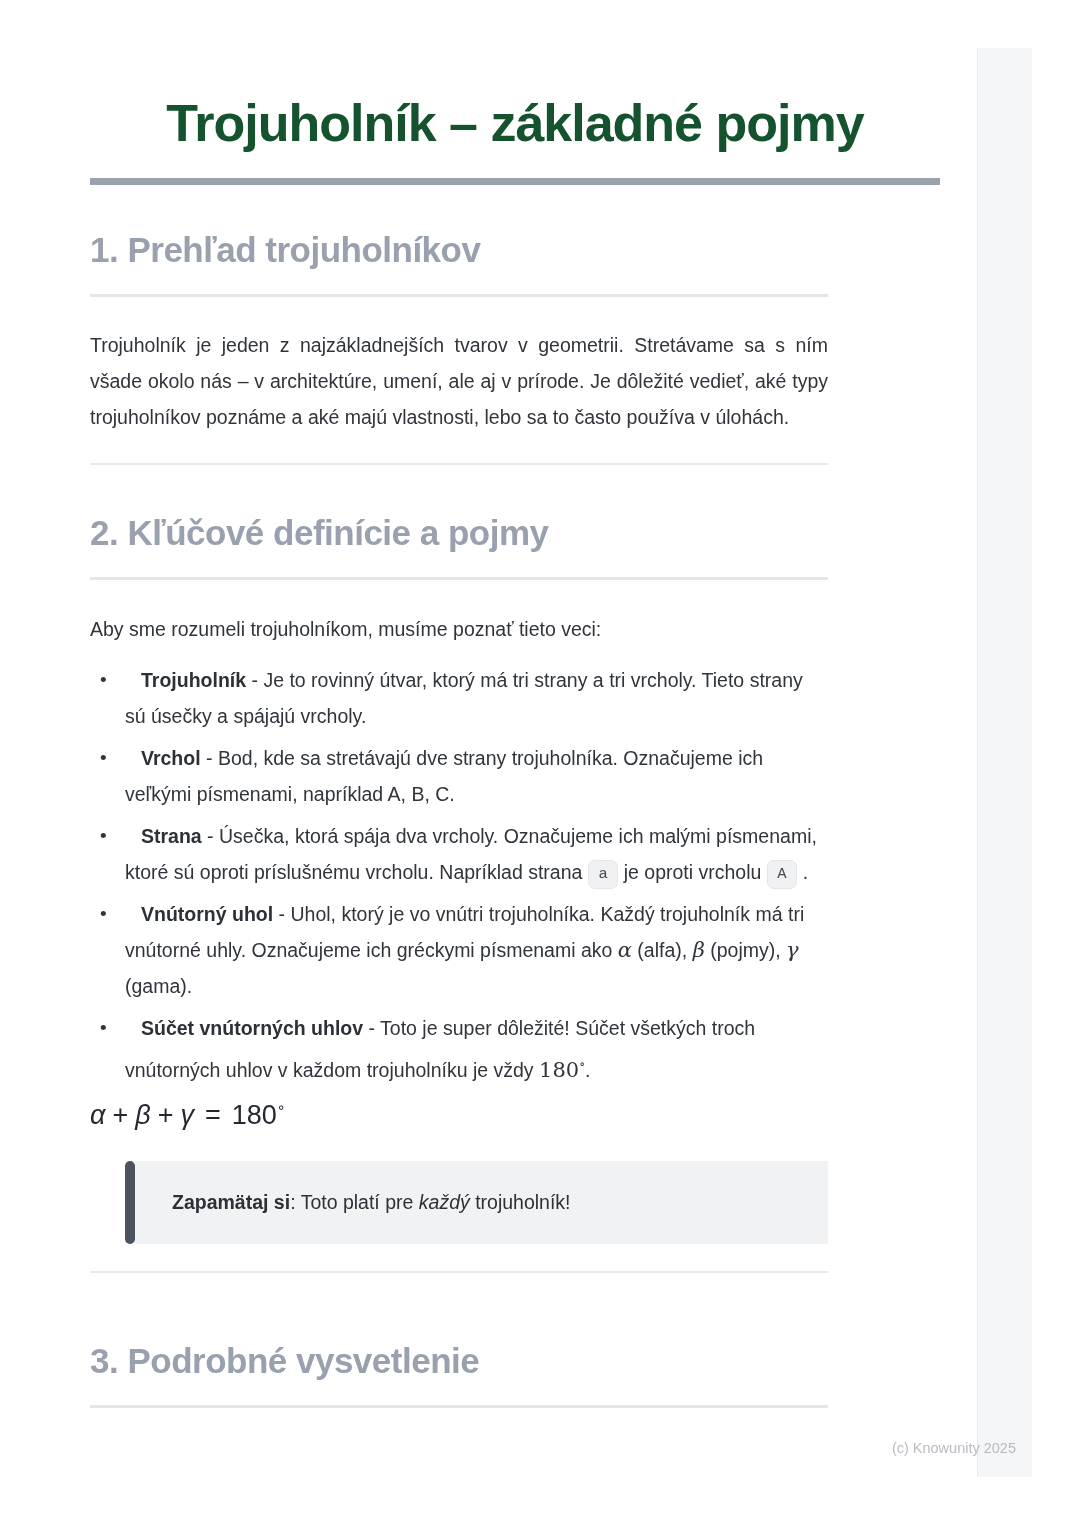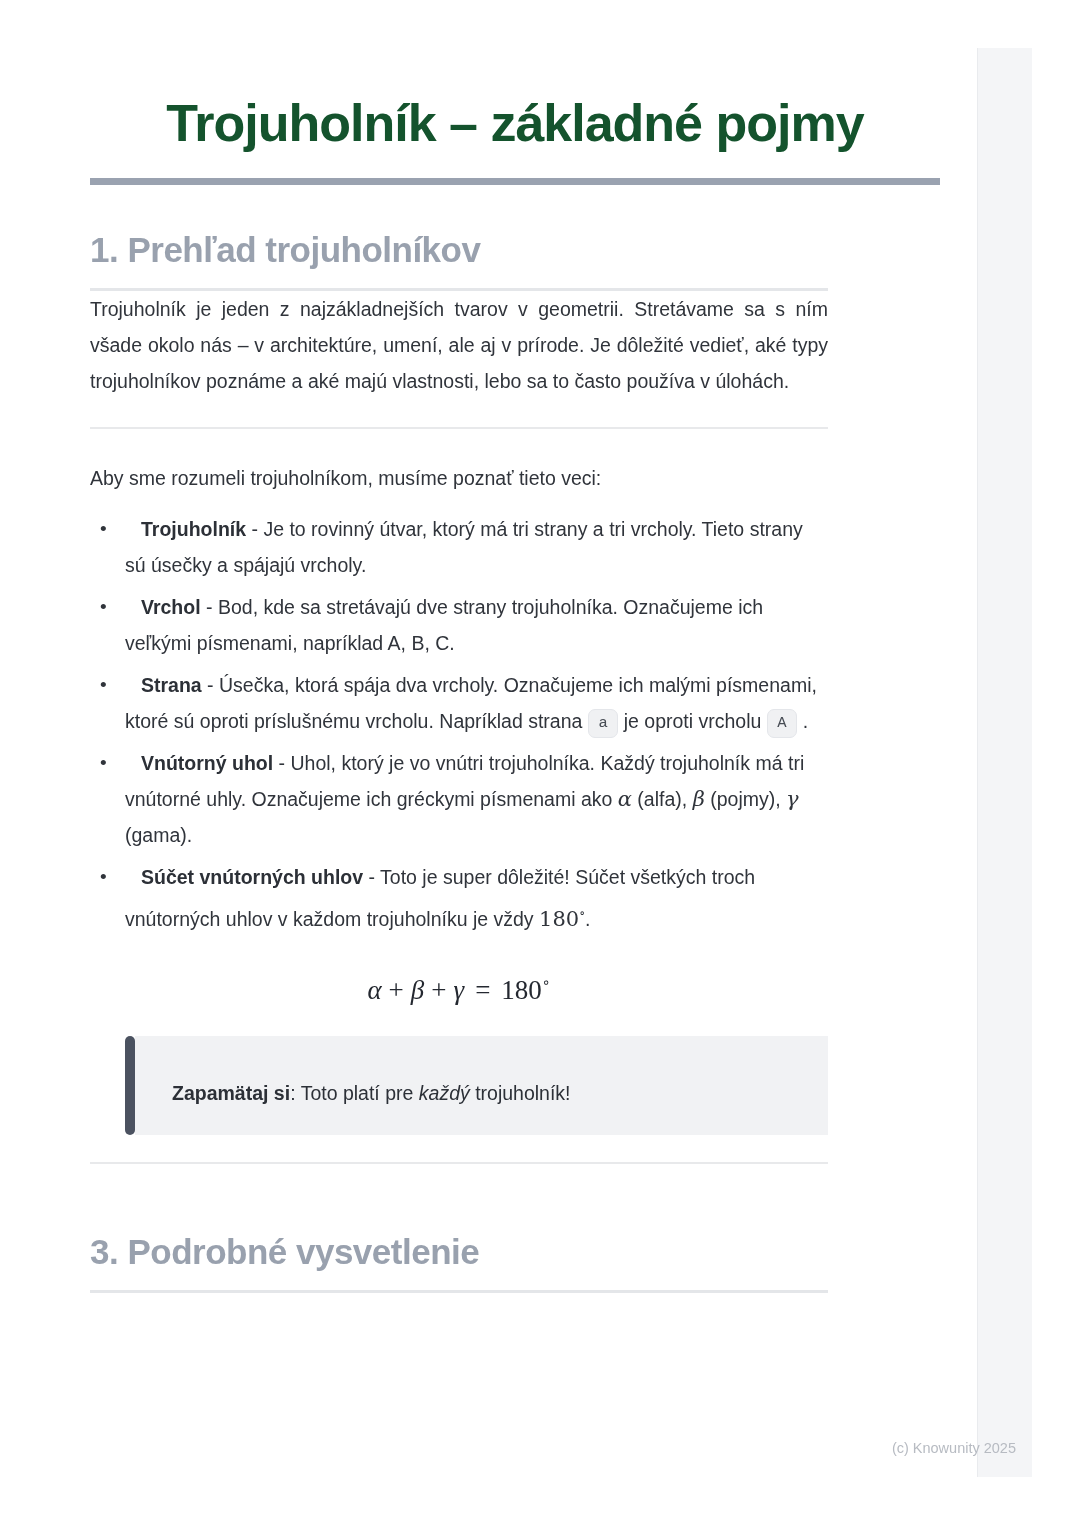--- a/index.html
+++ b/index.html
@@ -43,34 +43,34 @@
   }
 
   .content { width: 738px; }
 
   h2.section-heading {
     font-size: 35px;
     font-weight: 700;
     line-height: 1.2;
     letter-spacing: -0.5px;
     color: #99a1ae;
-    padding-bottom: 17px;
+    padding-bottom: 23px;
     border-bottom: 3px solid #e4e6e9;
   }
   h2.h-overview    { margin-top: 44px; }
   h2.h-definitions { margin-top: 47px; }
   h2.h-explanation { margin-top: 67px; }
 
   p.body-text {
     font-size: 19.5px;
     line-height: 36px;
     color: #30343b;
   }
   p.justified { text-align: justify; }
-  p.para-overview { }
+  p.para-overview { margin-top: 30px; }
   p.para-intro    { margin-top: 31px; }
 
   hr.divider {
     border: none;
     border-top: 2px solid #e8e9eb;
     width: 738px;
   }
   hr.div-1 { margin-top: 28px; }
   hr.div-2 { margin-top: 27px; }
 
@@ -117,24 +117,24 @@
     font-family: "DejaVu Serif", "Liberation Serif", serif;
     font-size: 21px;
   }
   sup.mdeg-inline {
     font-family: "DejaVu Serif", "Liberation Serif", serif;
     font-size: 12px;
     vertical-align: 9px;
   }
 
   .formula {
-    margin-top: 36px;
+    margin-top: 10px;
     width: 738px;
-    text-align: center;
-    font-family: Liberation Serif, serif;
+    text-align: left;
+    font-family: Liberation Sans, sans-serif;
     font-size: 27px;
     color: #242830;
     line-height: 1.3;
   }
   .formula .f-var { font-style: italic; }
   .formula .f-op  { margin: 0 7px; }
   .formula .f-rel { margin: 0 11px; }
   .formula sup.f-deg {
     font-size: 14px;
     vertical-align: 12px;
@@ -147,21 +147,21 @@
     display: flex;
   }
   .callout-bar {
     flex: 0 0 10px;
     background: #4b5260;
     border-radius: 6px;
   }
   .callout-body {
     flex: 1;
     background: #f1f2f4;
-    padding: 44px 30px 28px 37px;
+    padding: 28px 30px 28px 37px;
   }
   .callout-body p {
     font-size: 19.5px;
     line-height: 27px;
     color: #2c3037;
   }
   .callout-body strong { font-weight: 700; }
   .callout-body em { font-style: italic; }
 
   .page-footer {
@@ -183,20 +183,21 @@
   <h1 class="doc-title">Trojuholník – základné pojmy</h1>
   <div class="title-rule"></div>
 
   <div class="content">
 
     <h2 class="section-heading h-overview">1. Prehľad trojuholníkov</h2>
     <p class="body-text justified para-overview">Trojuholník je jeden z najzákladnejších tvarov v geometrii. Stretávame sa s ním všade okolo nás – v architektúre, umení, ale aj v prírode. Je dôležité vedieť, aké typy trojuholníkov poznáme a aké majú vlastnosti, lebo sa to často používa v úlohách.</p>
 
     <hr class="divider div-1">
 
+    <h2 class="section-heading h-definitions">2. Kľúčové definície a pojmy</h2>
     <p class="body-text para-intro">Aby sme rozumeli trojuholníkom, musíme poznať tieto veci:</p>
 
     <ul class="def-list">
 
       <li>
         <span class="bullet">•</span>
         <span class="term">Trojuholník</span><span> - Je to rovinný útvar, ktorý má tri strany a tri vrcholy. Tieto strany sú úsečky a spájajú vrcholy.</span>
       </li>
 
       <li>

